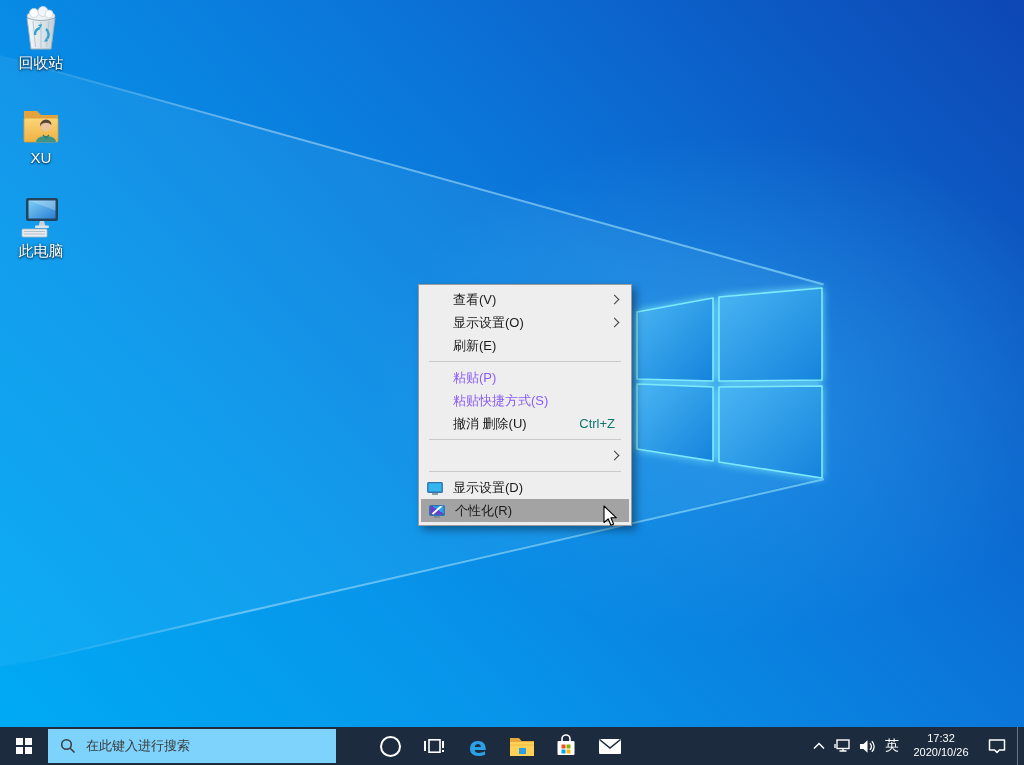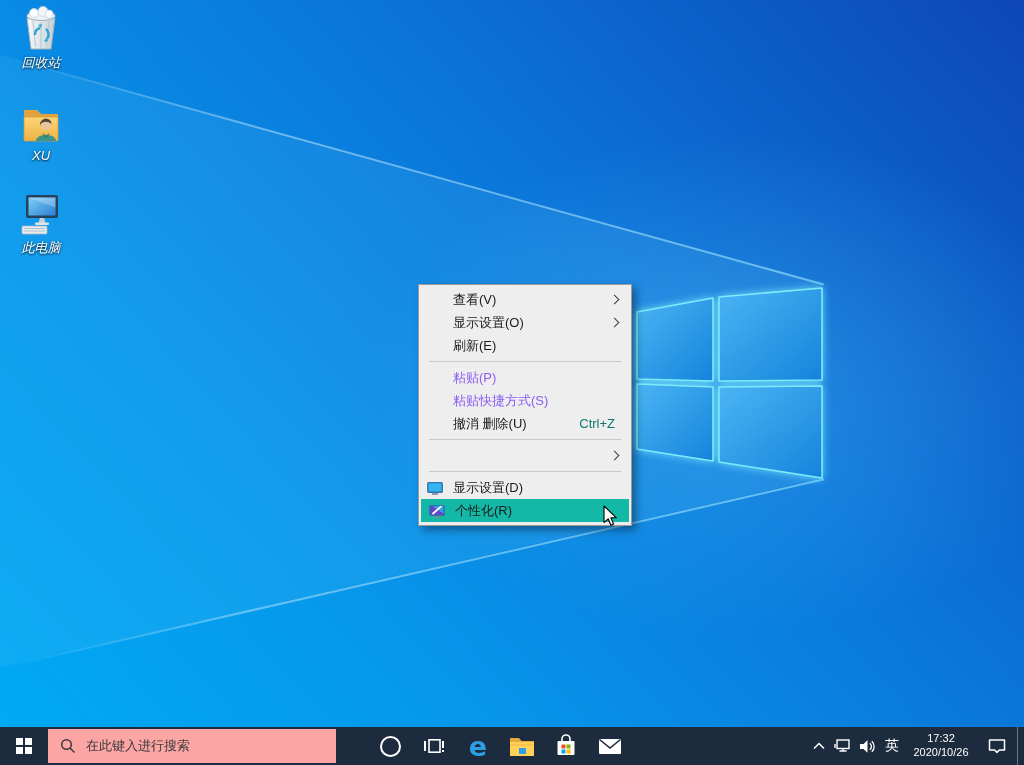--- a/index.html
+++ b/index.html
@@ -16,44 +16,44 @@
   .beam1{left:0;top:55px;width:855px;transform:rotate(15.5deg);}
   .beam2{left:0;top:667px;width:845px;transform:rotate(-12.9deg);}
   .lightcone{position:absolute;inset:0;background:rgba(130,215,255,.10);
     clip-path:polygon(0px 55px,822px 283px,822px 478px,0px 667px);}
   .logo-svg{position:absolute;inset:0;filter:drop-shadow(0 0 4px rgba(120,230,250,.85));}
 
   
   .desk-icons{position:absolute;left:8px;top:4px;width:66px;display:flex;flex-direction:column;gap:26px;}
   .desk-icon{display:flex;flex-direction:column;align-items:center;cursor:default;}
   .desk-icon .ic{width:48px;height:48px;}
-  .desk-icon .cap{margin-top:2px;font-size:13px;color:#fff;text-shadow:0 1px 2px rgba(0,0,0,.75),0 0 3px rgba(0,0,0,.4);font-style:italic;}
+  .desk-icon .cap{margin-top:2px;font-size:15px;color:#fff;text-shadow:0 1px 2px rgba(0,0,0,.75),0 0 3px rgba(0,0,0,.4);}
 
   
   .ctx{position:absolute;left:418px;top:284px;width:214px;background:#eeeeee;
     border:1px solid #9b9b9b;box-shadow:4px 4px 8px rgba(0,0,0,.38);padding:3px 2px;box-sizing:border-box;font-size:13px;color:#1a1a1a;}
   .mi{position:relative;height:23px;display:flex;align-items:center;padding-left:6px;}
   .mi .gutter{width:26px;display:flex;align-items:center;justify-content:flex-start;flex:none;}
   .mi .lbl{flex:1;white-space:nowrap;}
   .mi .sc{margin-right:14px;color:#0f766e;}
   .mi .chev{position:absolute;right:11px;top:8px;width:6px;height:6px;border-top:1.4px solid #3c3c3c;border-right:1.4px solid #3c3c3c;transform:rotate(45deg);}
   .mi.disabled .lbl{color:#8b5cf6;}
-  .mi.hovered{background:#14b8a6;padding-left:8px;}
+  .mi.hovered{background:#a3a3a3;padding-left:8px;}
   .sep{height:1px;background:#c9c9c9;margin:4px 8px 4px 8px;}
 
   
   .cursor{position:absolute;left:603px;top:505px;z-index:60;}
 
   
   .taskbar{position:absolute;left:0;bottom:0;width:1024px;height:38px;background:#1c2b3e;display:flex;align-items:center;z-index:40;}
   .tb-btn{height:38px;display:flex;align-items:center;justify-content:center;flex:none;}
   .start{width:48px;}
   .win-logo{display:grid;grid-template-columns:7px 7px;grid-template-rows:7px 7px;gap:2px;}
   .win-logo span{background:#fff;}
-  .searchbox{width:288px;height:34px;background:#fca5a5;display:flex;align-items:center;gap:10px;padding-left:12px;box-sizing:border-box;flex:none;}
+  .searchbox{width:288px;height:34px;background:#7dd3fc;display:flex;align-items:center;gap:10px;padding-left:12px;box-sizing:border-box;flex:none;}
   .searchbox .ph{font-size:13px;color:#3a3a3a;}
   .appbtn{width:44px;}
   .appbtn.first{margin-left:32px;}
   .cortana-ring{width:17px;height:17px;border:2px solid #fff;border-radius:50%;}
   .edge-e{font-family:"DejaVu Sans",sans-serif;font-weight:bold;font-size:27px;line-height:1;color:#2ba0e6;}
   .tray{margin-left:auto;display:flex;align-items:center;height:38px;}
   .tray .titem{height:38px;display:flex;align-items:center;justify-content:center;flex:none;}
   .lang{width:26px;font-size:14px;color:#fff;}
   .clock{width:72px;flex-direction:column;color:#fff;font-size:11px;line-height:1.25;text-align:center;}
   .showdesk{width:6px;border-left:1px solid rgba(255,255,255,.35);height:38px;}

